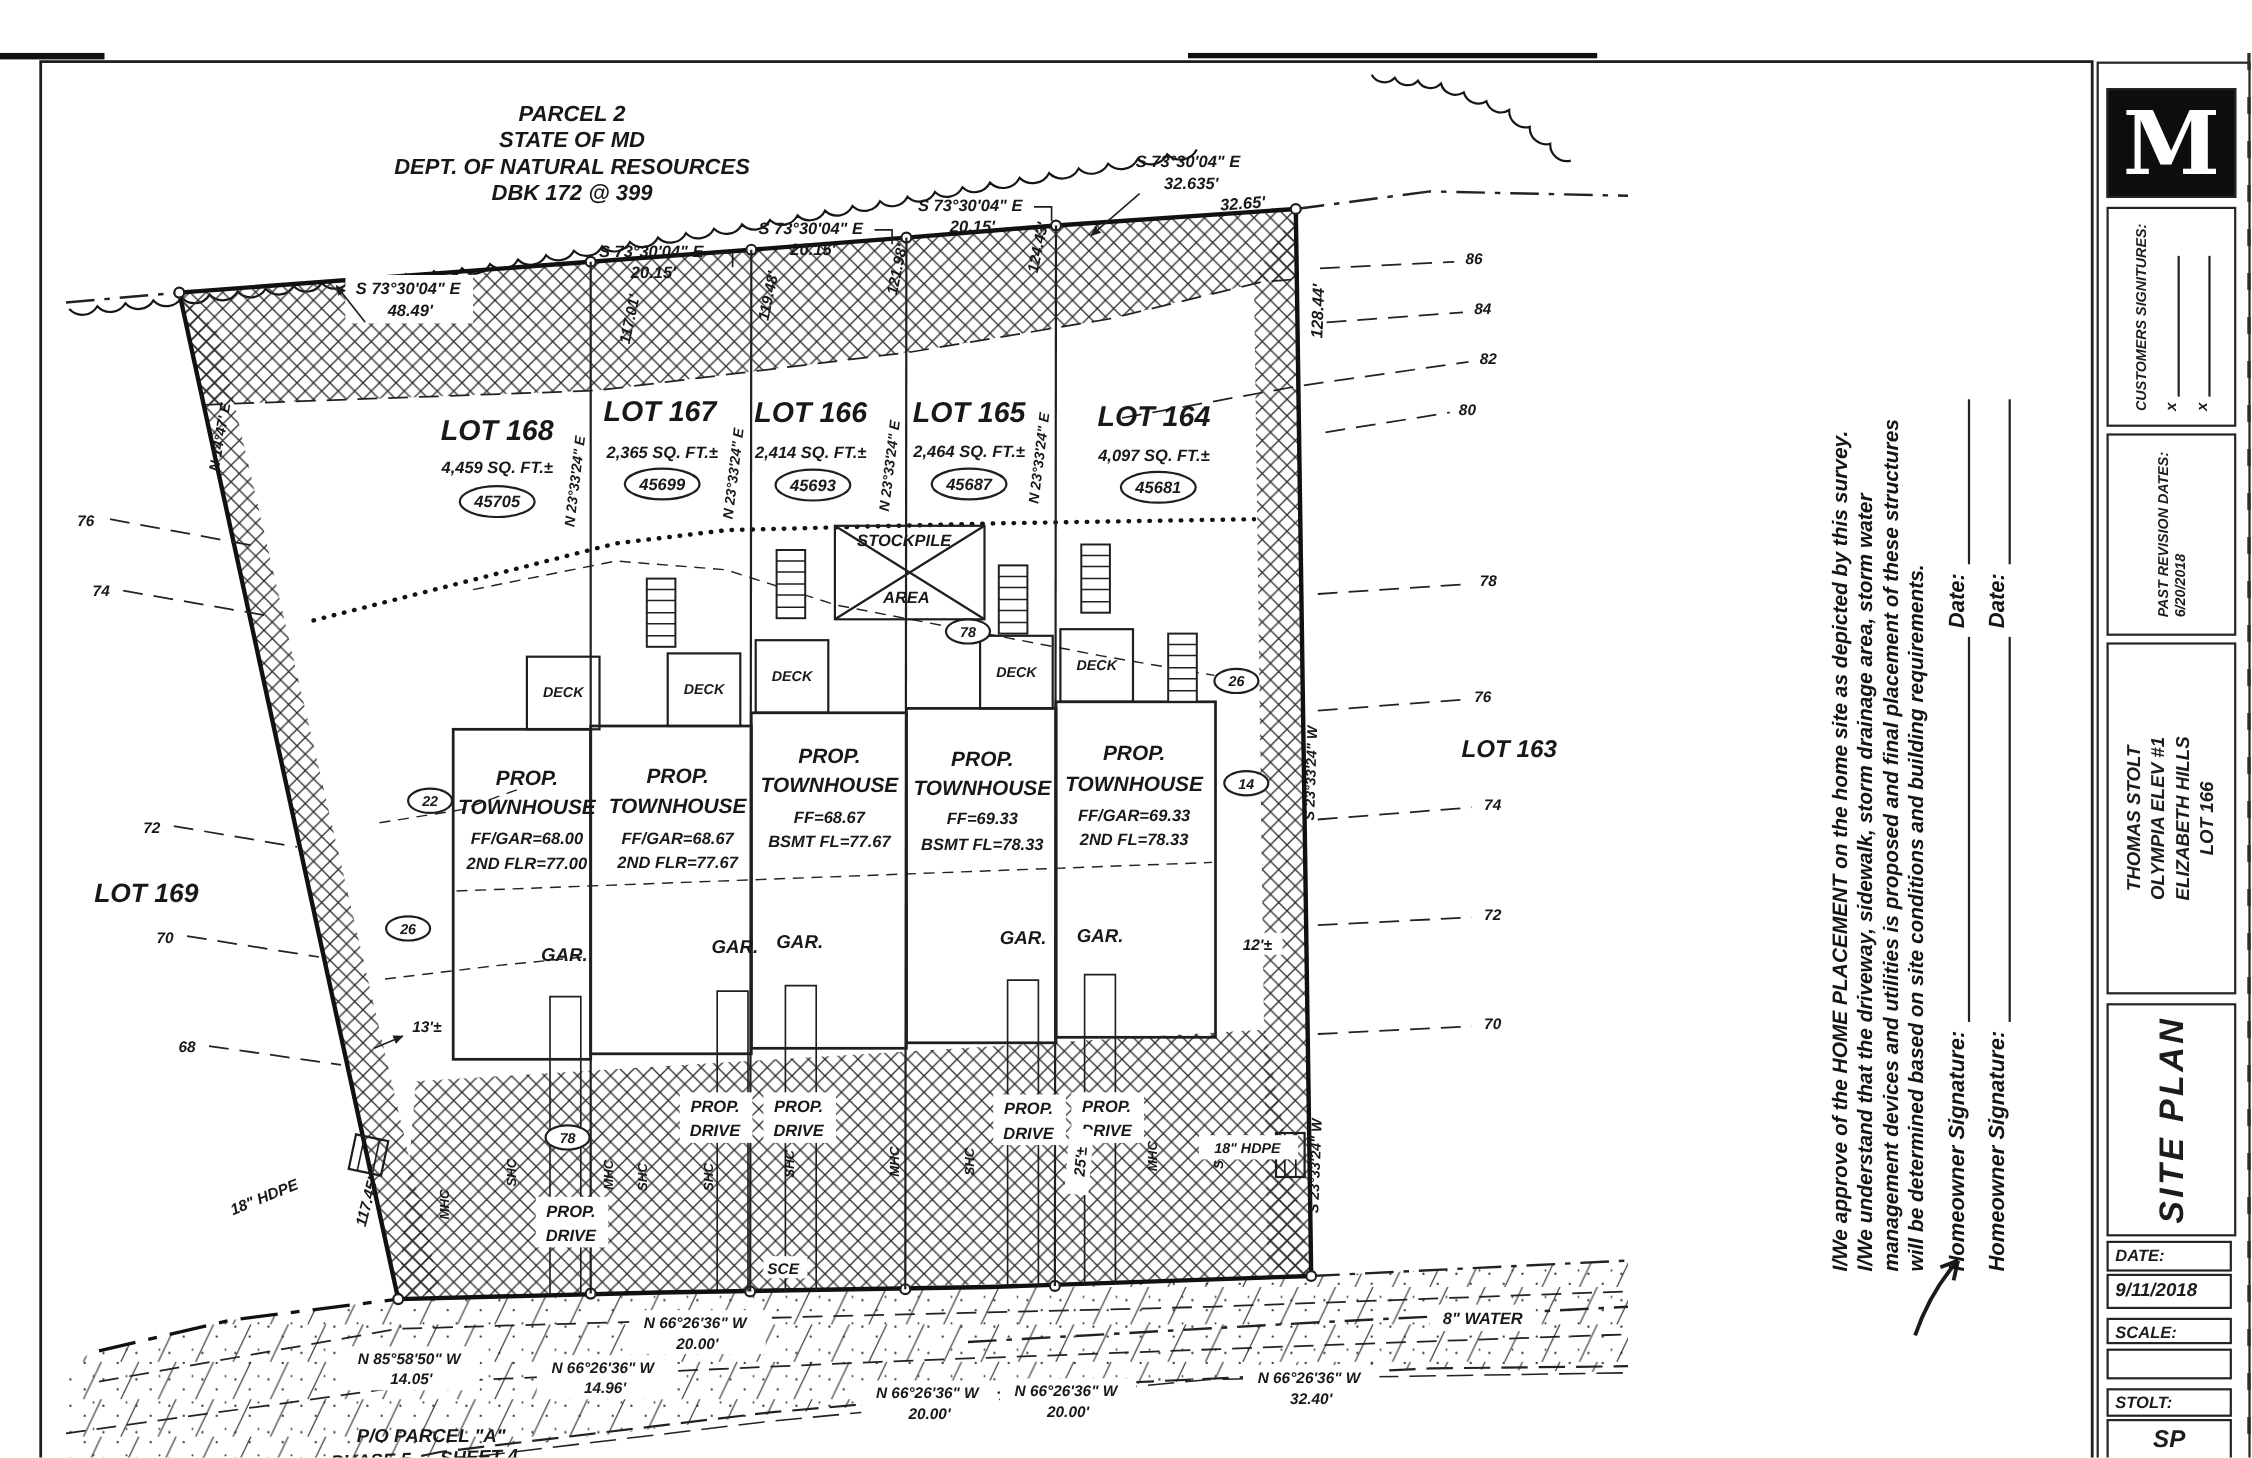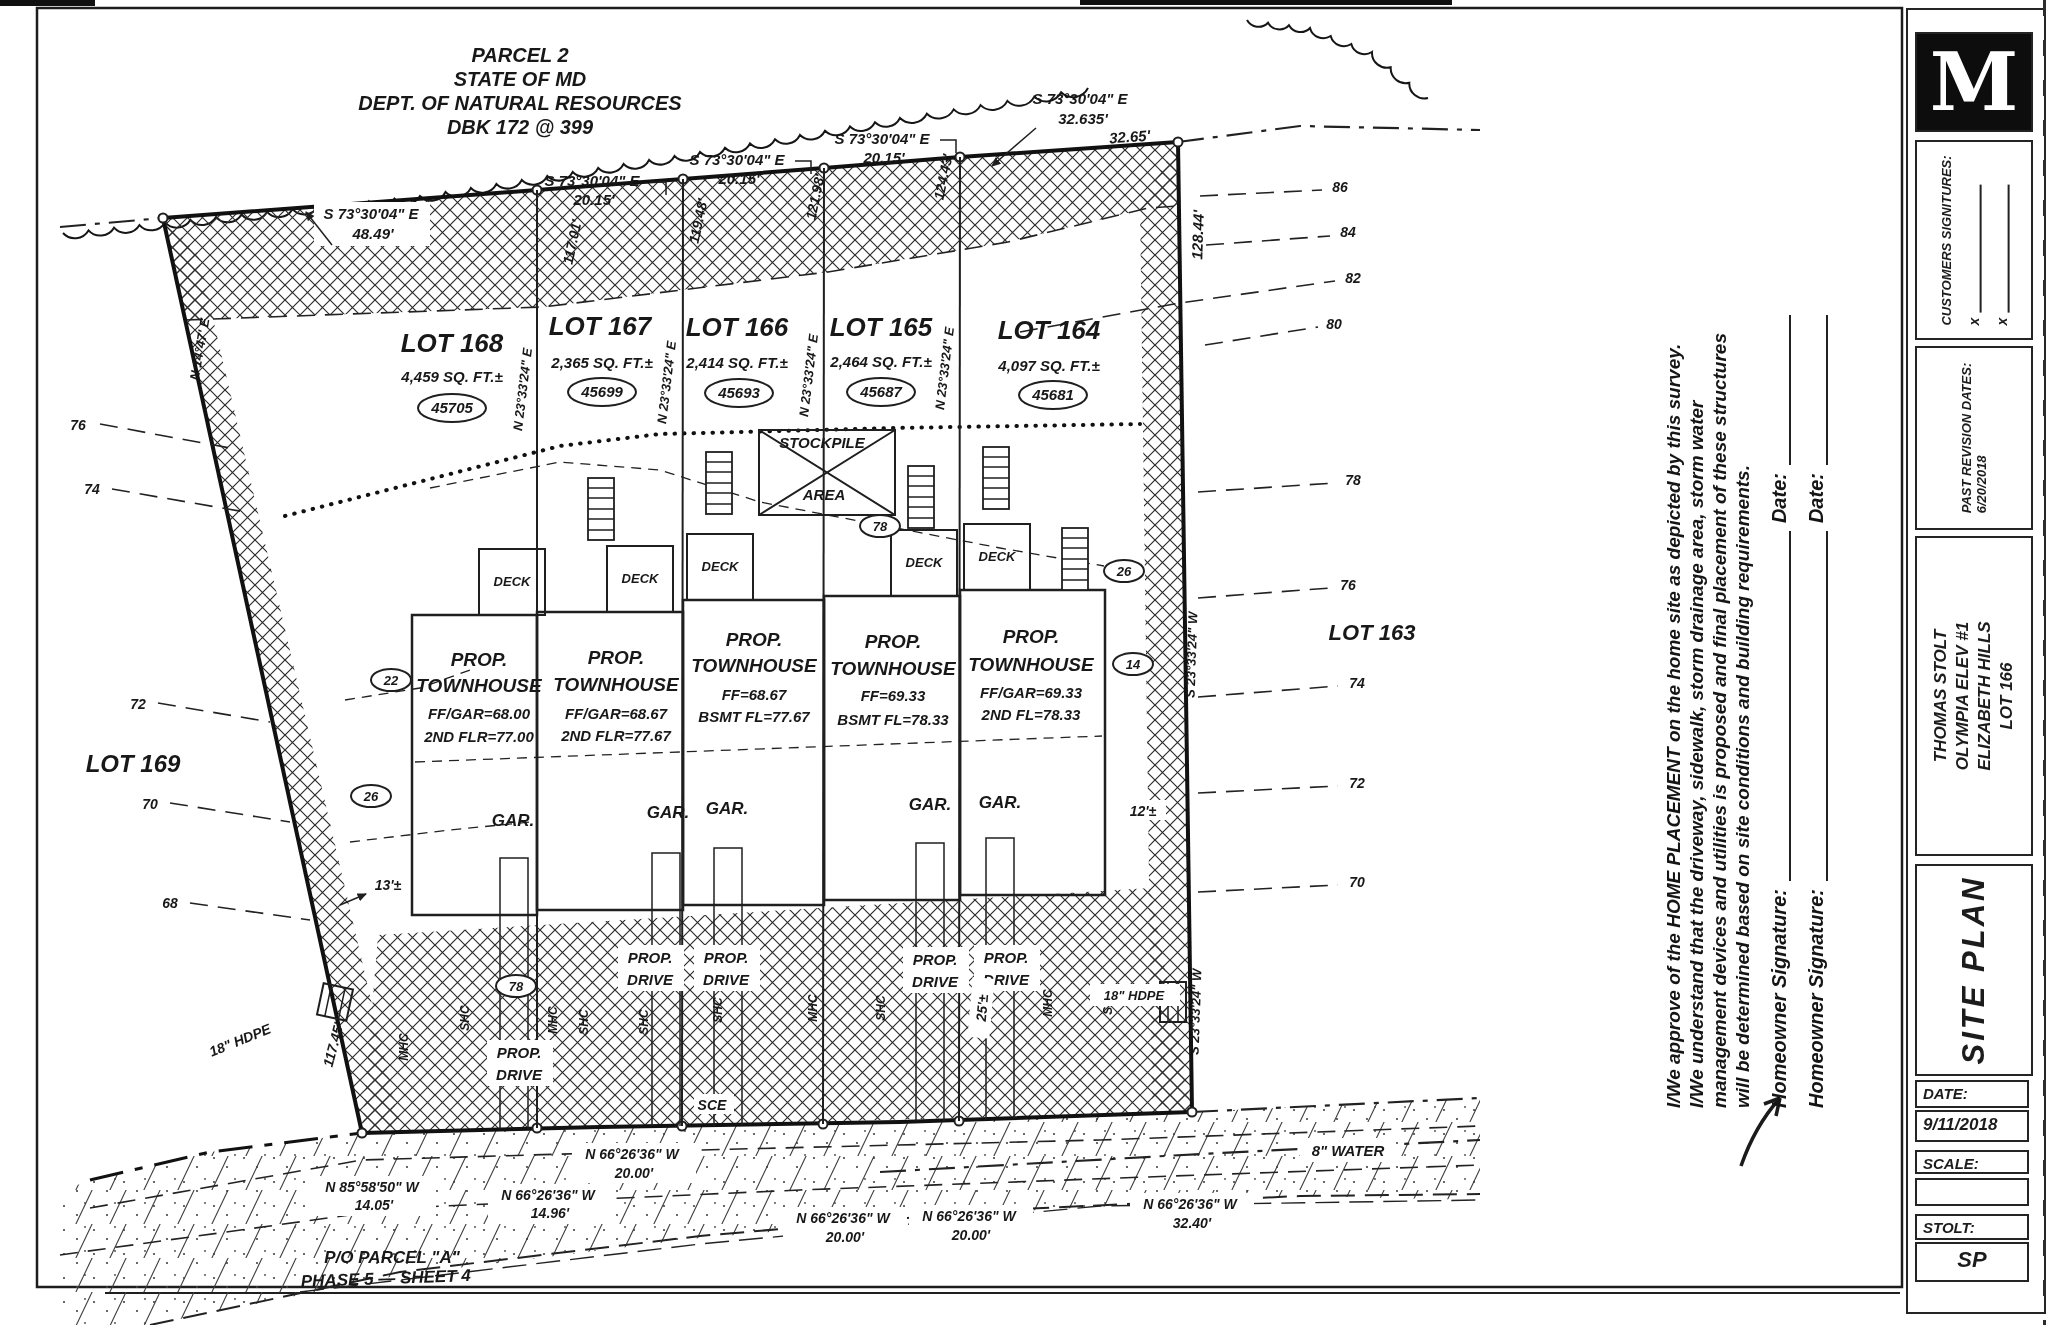--- a/index.html
+++ b/index.html
@@ -1,18 +1,18 @@
 <!DOCTYPE html>
 <html><head>
 <meta charset="utf-8">
 <style>
   html,body{margin:0;padding:0;}
   body{width:2047px;height:1325px;position:relative;overflow:hidden;background:#fff;
        font-family:"Liberation Sans",sans-serif;}
-  .stage{position:absolute;inset:0;}
+  .stage{position:absolute;inset:0;margin-top:48px;}
   svg text{font-family:"Liberation Sans",sans-serif;font-style:italic;font-weight:700;
            fill:#181818;text-anchor:middle;}
   text.s12{font-size:12px}text.s13{font-size:13px}text.s14{font-size:14px}
   text.s15{font-size:15px}text.s17{font-size:17px}text.s19{font-size:19px}
   text.s20{font-size:20px}text.s22{font-size:22px}text.s24{font-size:24px}text.s26{font-size:26px}
   .wp{fill:#ffffff;}
   .hv{stroke:#111;stroke-width:4;fill:none;stroke-linejoin:round;}
   .ln2{stroke:#1f1f1f;stroke-width:2;fill:none;}
   .ln25{stroke:#1f1f1f;stroke-width:2.5;fill:none;}
   .ln15{stroke:#1f1f1f;stroke-width:1.5;fill:none;}

